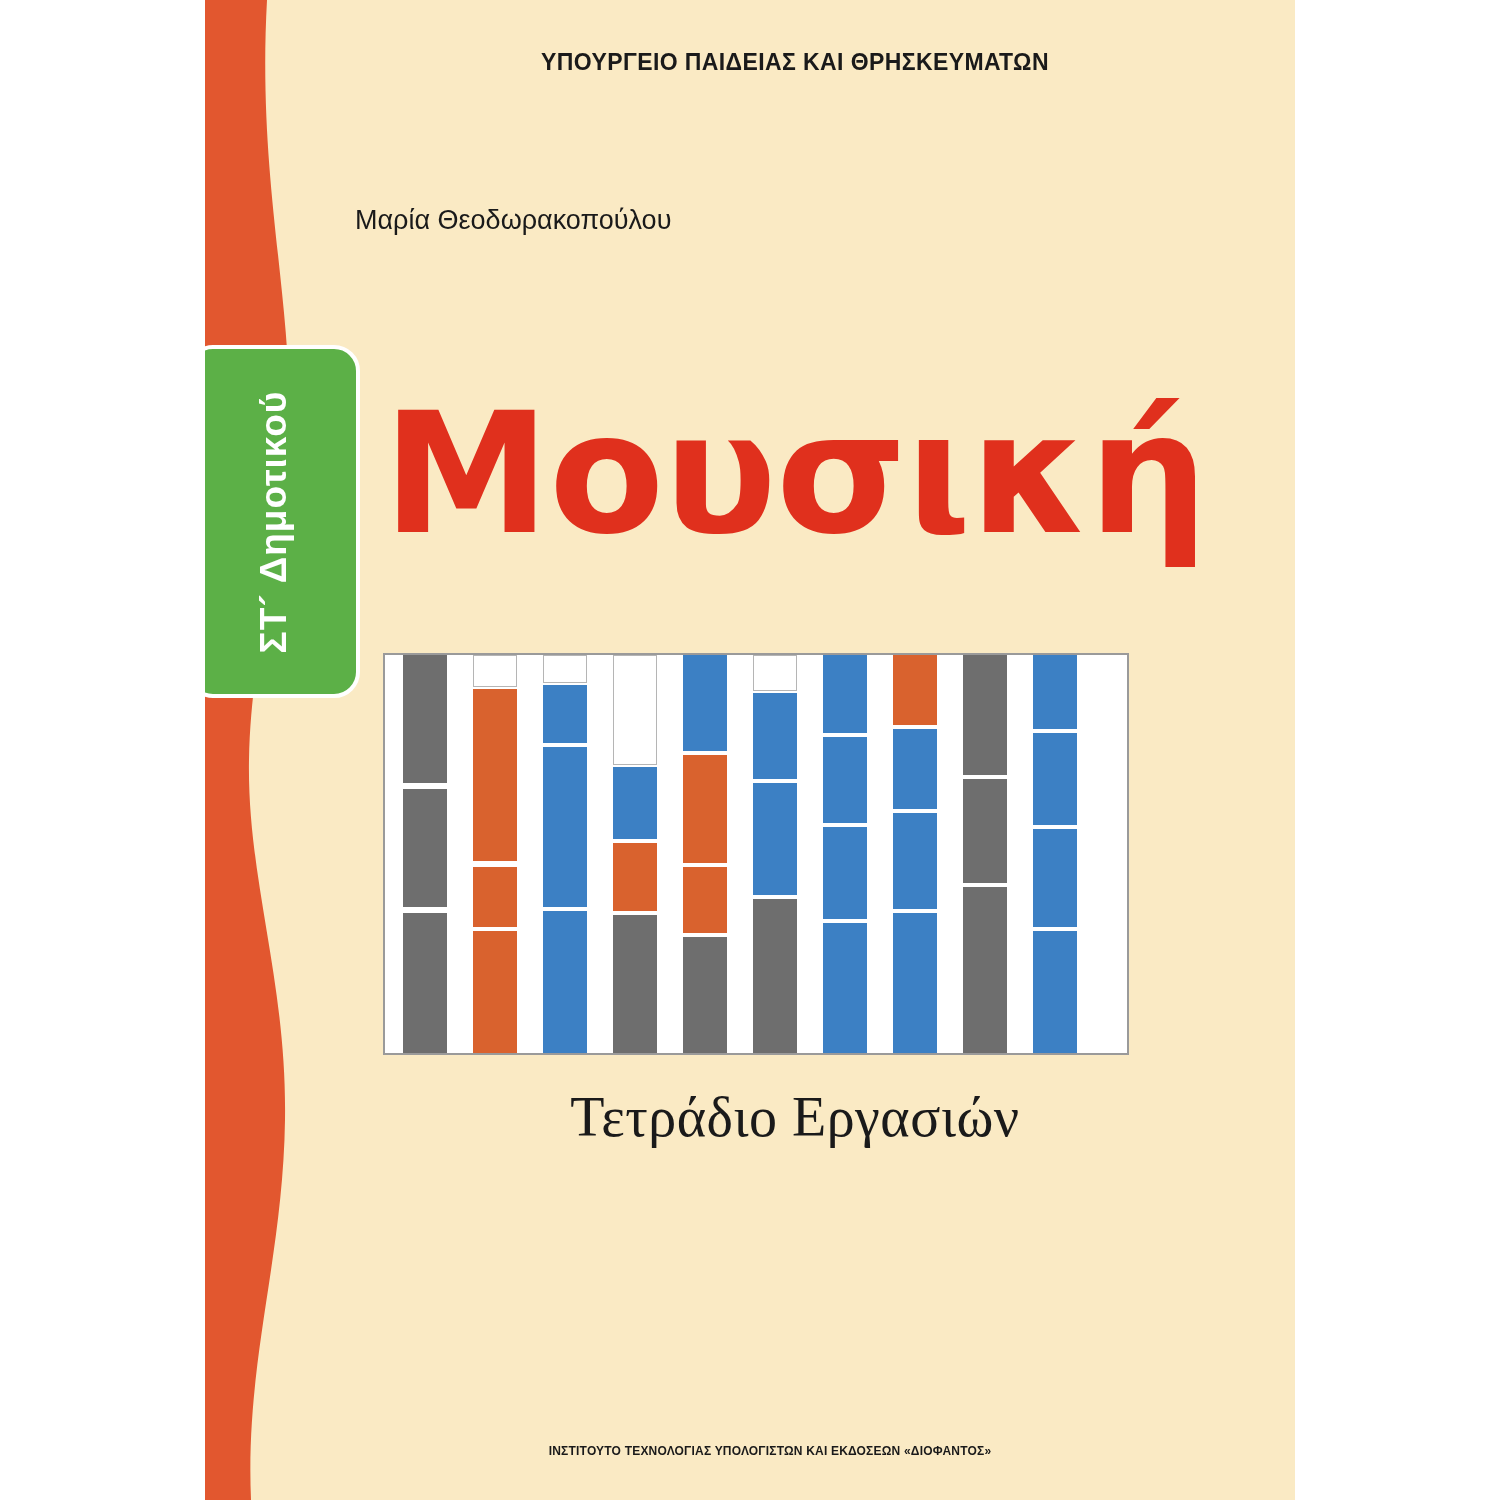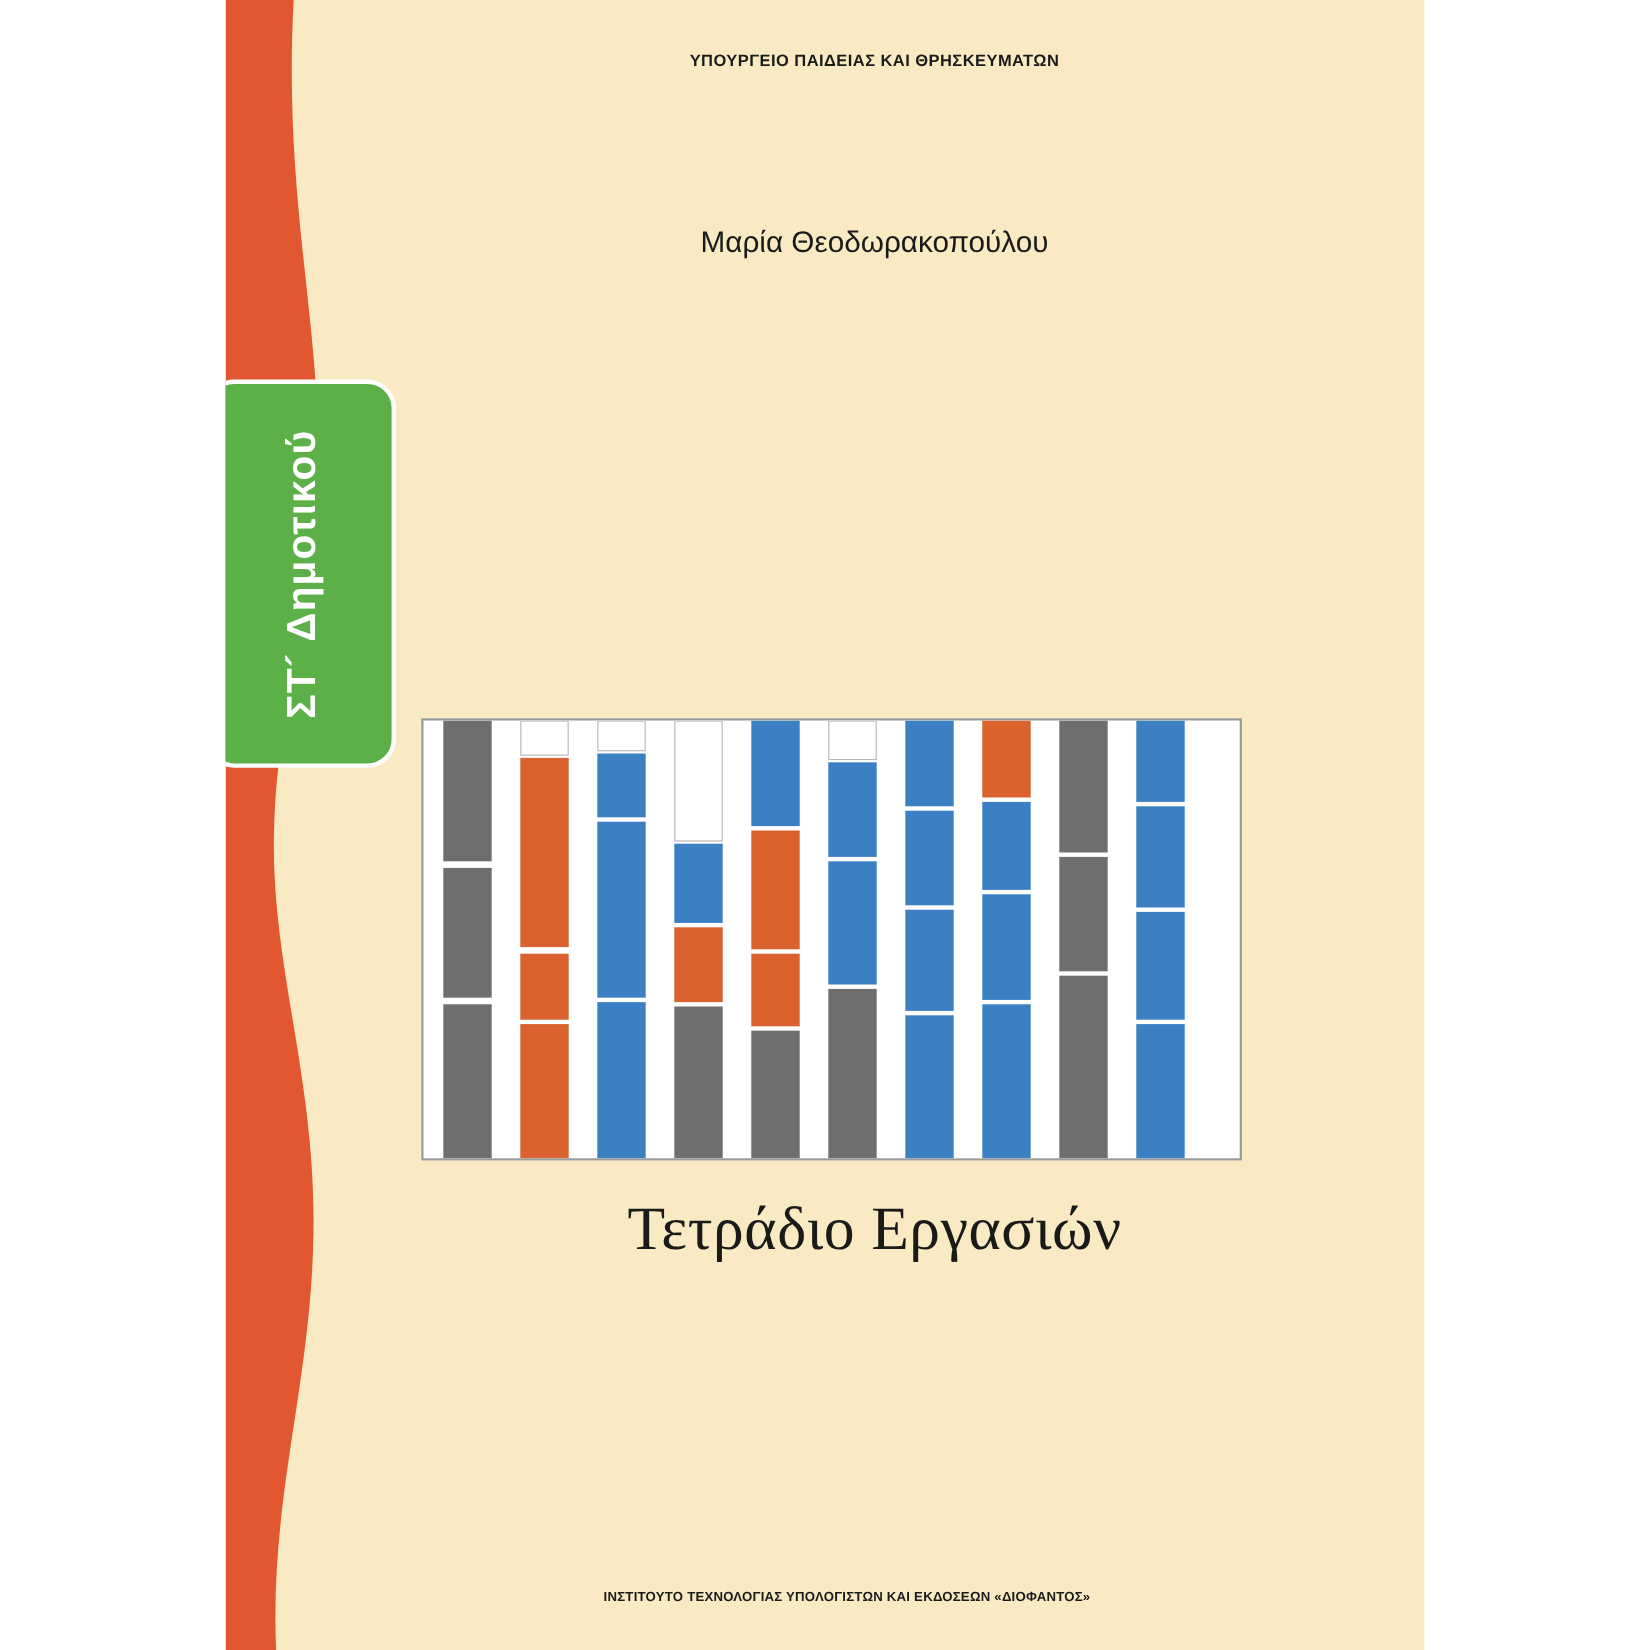--- a/index.html
+++ b/index.html
@@ -36,41 +36,41 @@
   .spine svg { display: block; }
 
   
   .ministry {
     position: absolute;
     left: 150px;
     top: 44px;
     width: 880px;
     text-align: center;
     color: #1a1a1a;
-    font-size: 15px;
+    font-size: 23px;
     font-weight: bold;
     letter-spacing: 0.4px;
     line-height: 1.65;
   }
 
   
   .authors {
     position: absolute;
     left: 150px;
     top: 200px;
     width: 880px;
     text-align: center;
     color: #1a1a1a;
     font-size: 27px;
     line-height: 1.55;
     font-family: "Liberation Sans", sans-serif;
   }
   .authors .row {
     display: flex;
-    justify-content: center;
+    justify-content: space-between;
     gap: 48px;
     white-space: nowrap;
   }
 
   
   .grade-tab {
     position: absolute;
     left: -18px;
     top: 345px;
     width: 165px;
@@ -173,20 +173,21 @@
   <div class="authors">
     <div class="row">
       <span>Μαρία Θεοδωρακοπούλου</span>
     </div>
   </div>
 
   <div class="grade-tab">
     <div class="label">ΣΤ´ Δημοτικού</div>
   </div>
 
+  <div class="title">Μουσική</div>
 
   <div class="illus" id="illus">
       <div class="bar" style="left: 18px; width: 44px;">
         <div class="seg" style="top: 0px; height: 128px; background: rgb(110, 110, 110);"></div>
         <div class="seg" style="top: 134px; height: 118px; background: rgb(110, 110, 110);"></div>
         <div class="seg" style="top: 258px; height: 140px; background: rgb(110, 110, 110);"></div>
       </div>
       <div class="bar" style="left: 88px; width: 44px;">
         <div class="seg" style="top: 0px; height: 32px; background: rgb(255, 255, 255); box-sizing: border-box; border: 1px solid rgb(181, 181, 181);"></div>
         <div class="seg" style="top: 34px; height: 172px; background: rgb(217, 98, 46);"></div>

